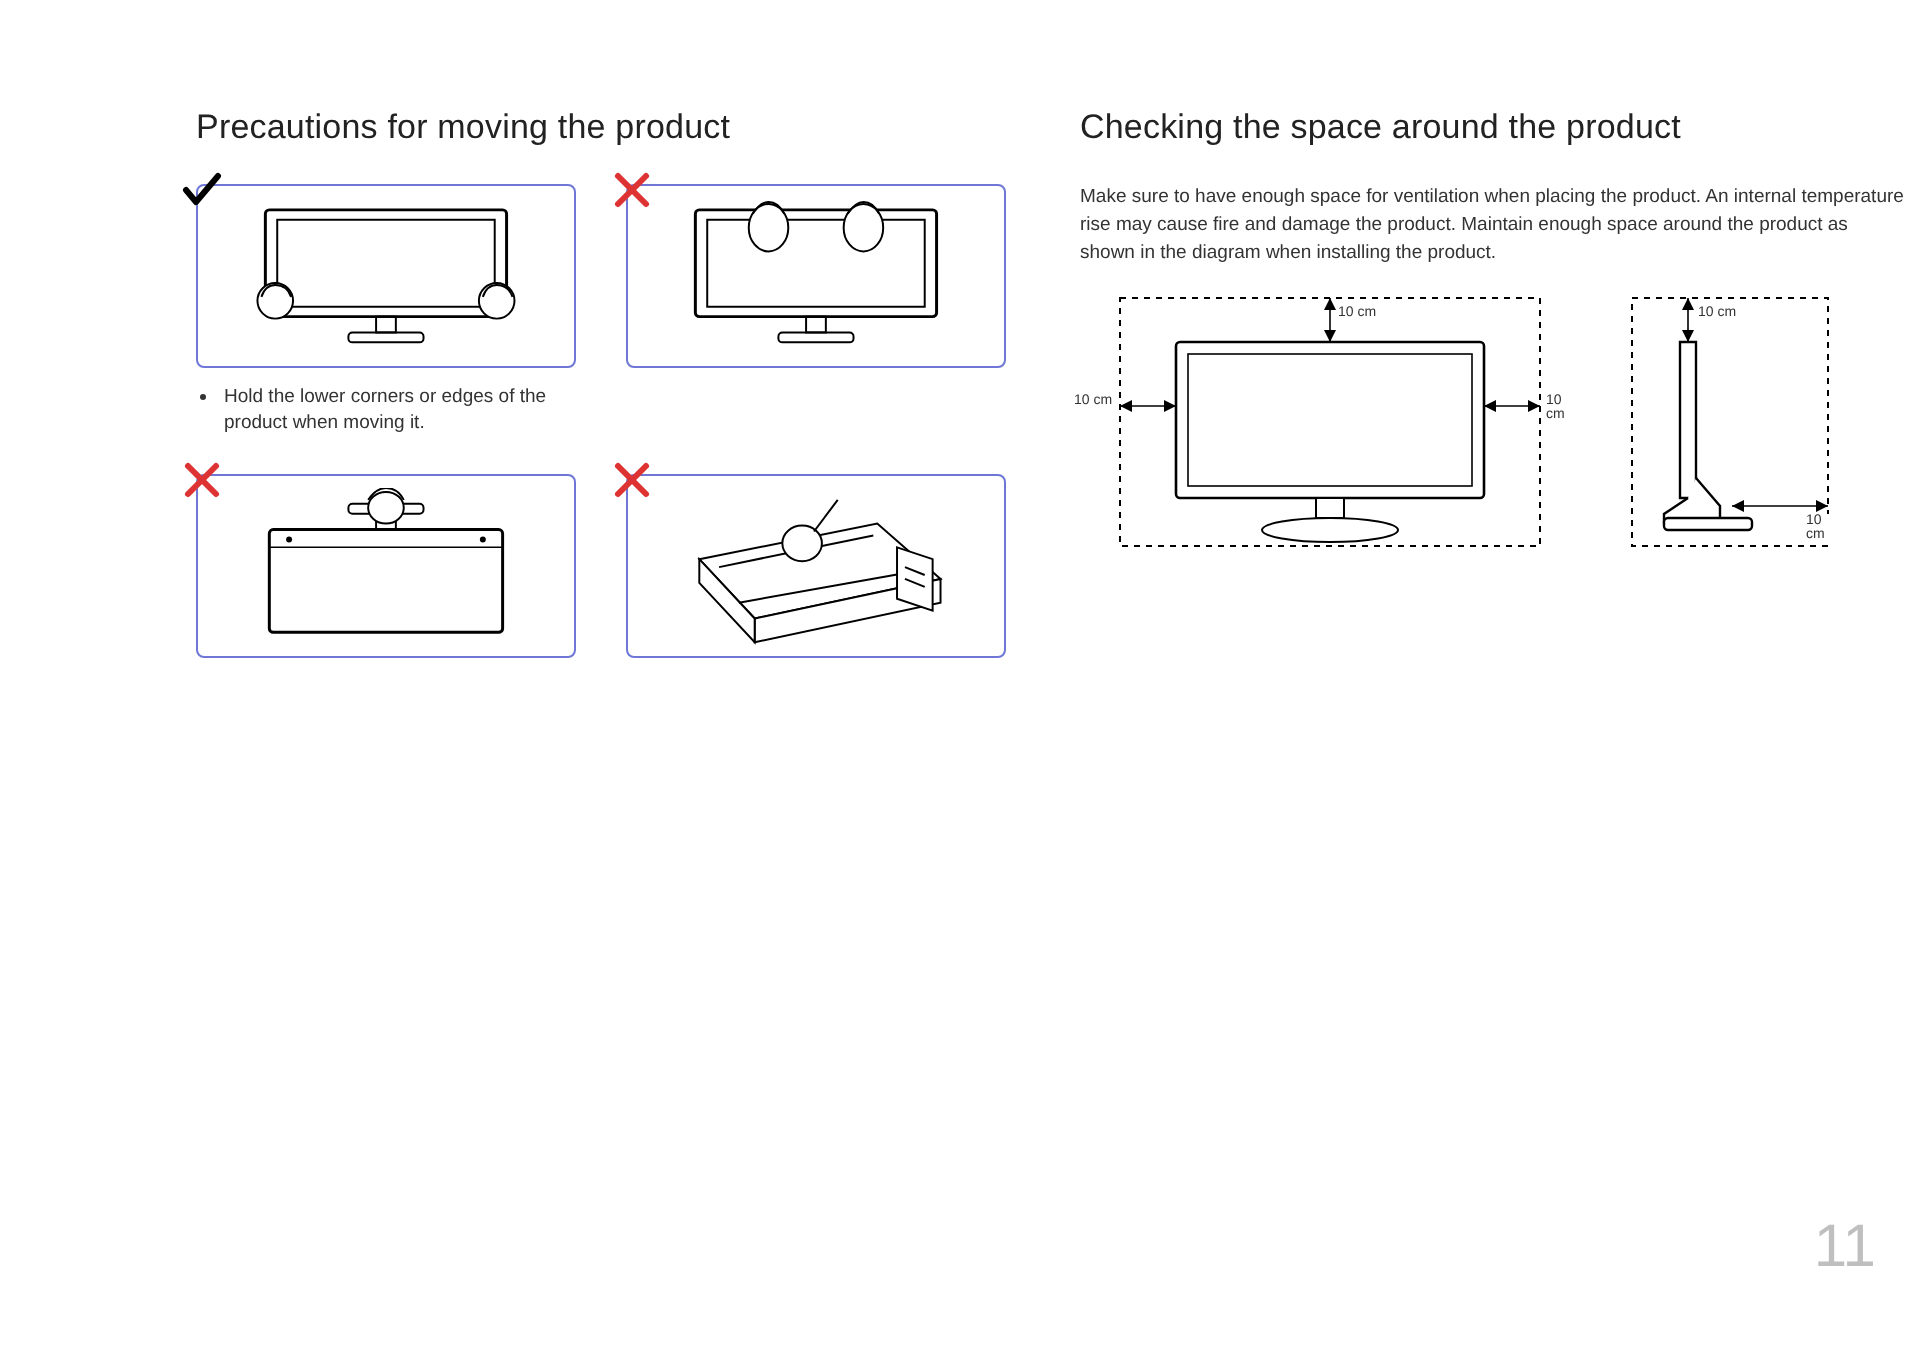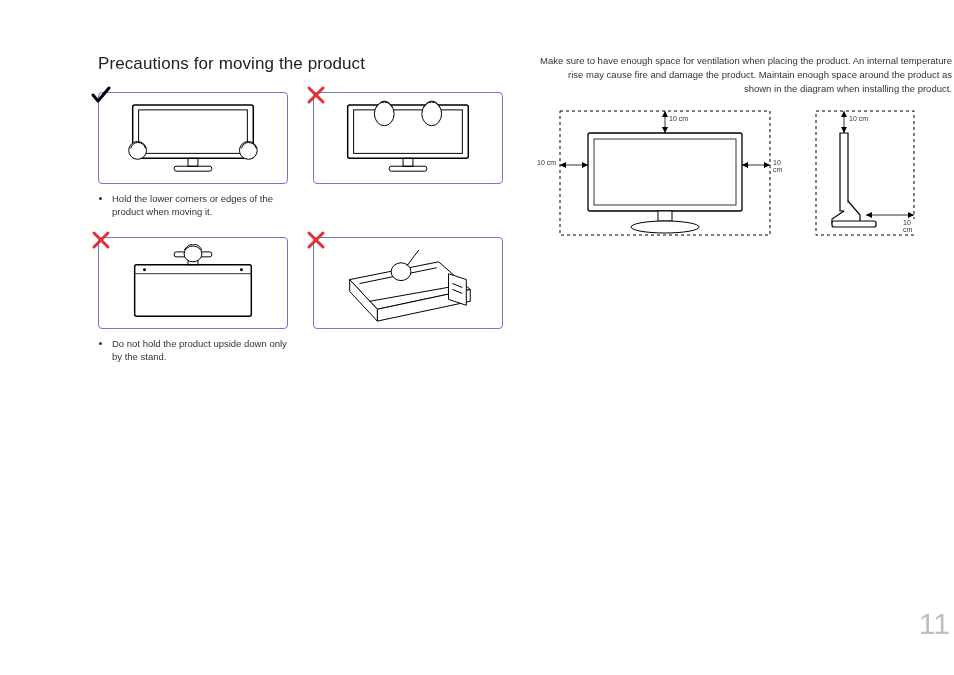--- a/index.html
+++ b/index.html
@@ -66,21 +66,20 @@
     line-height: 1.4;
     color: #333;
     list-style: disc;
     margin-bottom: 4px;
   }
   .intro {
     font-size: 9.5px;
     line-height: 1.45;
     color: #333;
     margin-bottom: 8px;
-    text-align: right;
   }
   .note {
     font-size: 9px;
     color: #9a9a9a;
     margin-bottom: 14px;
   }
   .note::before {
     content: "― ";
     color: #9a9a9a;
   }
@@ -95,21 +94,21 @@
   }
   .dim-label {
     position: absolute;
     font-size: 7px;
     color: #333;
     background: #fff;
     padding: 0 1px;
   }
   .page-number {
     position: absolute;
-    right: 52px;
+    right: 64px;
     bottom: 34px;
     font-size: 30px;
     color: #bfbfbf;
     font-weight: 400;
   }
 </style>
 </head>
 <body>
 
 <div class="page">
@@ -188,23 +187,20 @@
               <line x1="30" y1="30" x2="148" y2="30" stroke="#000" stroke-width="0.8"></line>
               <circle cx="40" cy="26" r="1.5" fill="#000"></circle>
               <circle cx="138" cy="26" r="1.5" fill="#000"></circle>
 
               <g stroke="#000" stroke-width="1" fill="#fff">
                 <ellipse cx="89" cy="10" rx="9" ry="8"></ellipse>
                 <path d="M80 6 q4 -6 9 -6 q6 0 9 6" fill="none"></path>
               </g>
             </svg>
           </div>
-          <ul class="bullets">
-            <li>Do not hold the product upside down only by the stand.</li>
-          </ul>
         </div>
 
         <div class="cell">
           <div class="panel">
             <div class="mark">
               <svg width="22" height="22" viewBox="0 0 22 22">
                 <line x1="4" y1="4" x2="18" y2="18" stroke="#d33" stroke-width="3" stroke-linecap="round"></line>
                 <line x1="18" y1="4" x2="4" y2="18" stroke="#d33" stroke-width="3" stroke-linecap="round"></line>
               </svg>
             </div>
@@ -227,20 +223,21 @@
                 <path d="M100 6 L88 22" fill="none"></path>
               </g>
             </svg>
           </div>
         </div>
 
       </div>
     </div>
 
     <div class="col">
+      <h2 class="section-heading">Checking the space around the product</h2>
       <p class="intro">Make sure to have enough space for ventilation when placing the product. An internal temperature rise may cause fire and damage the product. Maintain enough space around the product as shown in the diagram when installing the product.</p>
 
       <div class="spacing-diagrams">
 
         <div class="diagram-box" style="width:230px; height:140px;">
           <svg width="230" height="140" viewBox="0 0 230 140">
 
             <rect x="10" y="8" width="210" height="124" fill="none" stroke="#000" stroke-width="1" stroke-dasharray="3 3"></rect>
 
             <line x1="115" y1="8" x2="115" y2="30" stroke="#000" stroke-width="0.8"></line>

